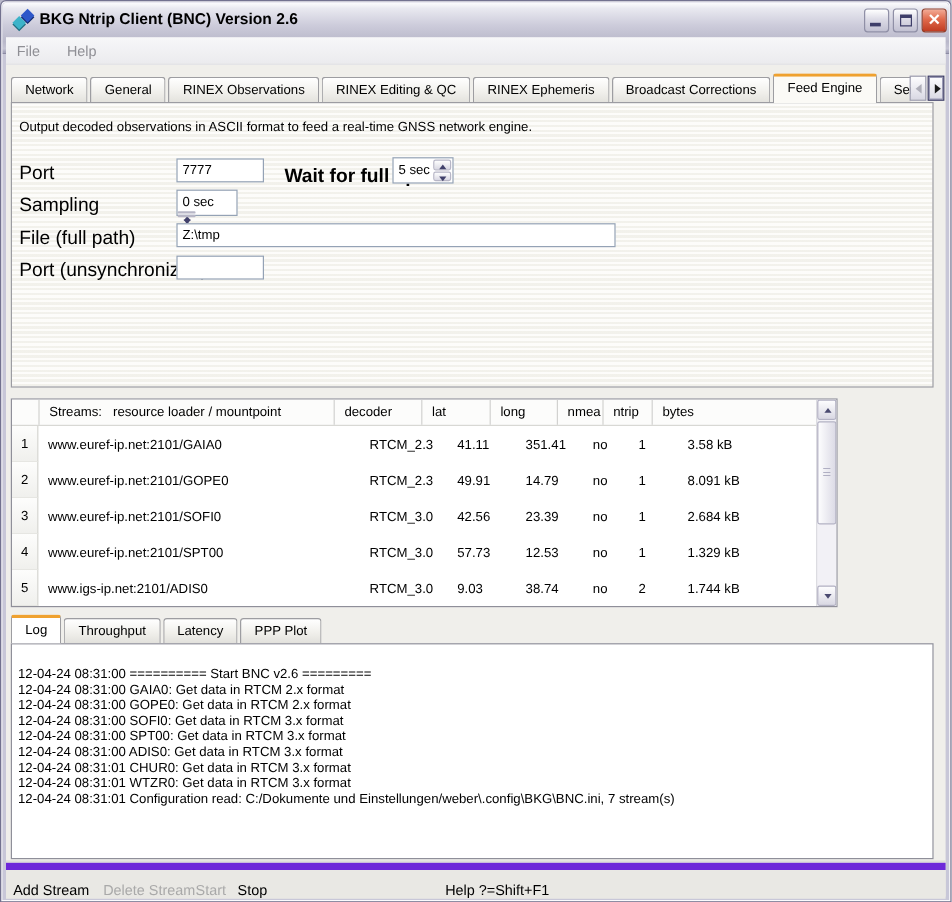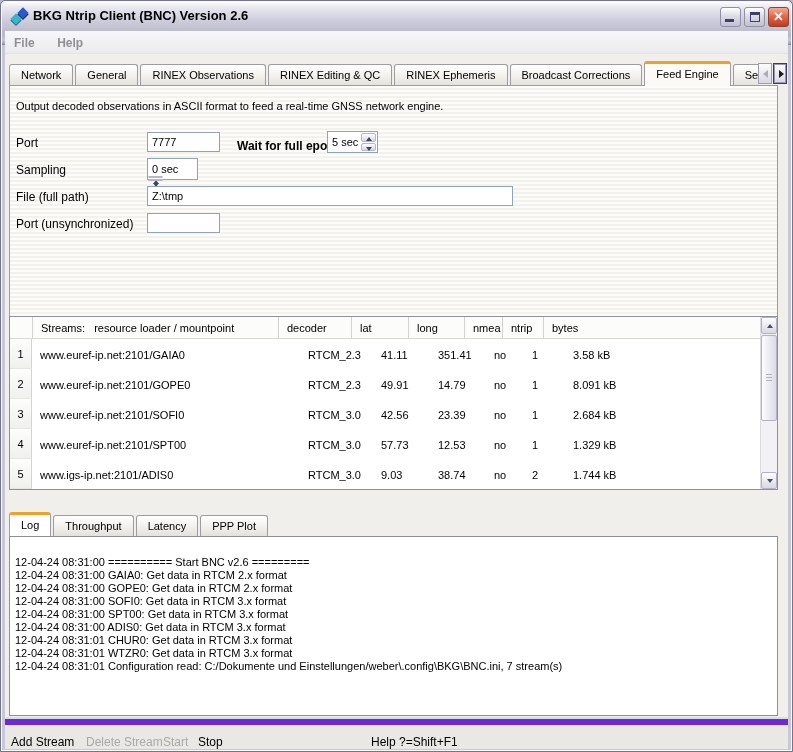--- a/index.html
+++ b/index.html
@@ -26,21 +26,21 @@
   .btn-min, .btn-max { background:linear-gradient(180deg,#ffffff,#dcdbe6 45%,#c2c1d2); }
   .btn-min { left:718px; } .btn-max { left:742px; }
   .btn-close { left:766px; background:linear-gradient(180deg,#f2ab96,#e06a4c 45%,#c03c22); border-color:#93402c;
                color:#fff; font-size:13px; font-weight:bold; text-align:center; line-height:18px; }
   .glyph-min { position:absolute; left:4px; bottom:4px; width:9px; height:3px; background:#3e3e69; }
   .glyph-max { position:absolute; left:5px; top:4px; width:10px; height:10px; border:1px solid #3e3e69; border-top-width:3px; }
 
   
   .menubar { position:absolute; top:30px; left:4px; right:4px; height:23px;
              background:linear-gradient(180deg,#f7f7f9,#ebebee); border-bottom:1px solid #e2e1e6; }
-  .menu-item { display:inline-block; padding:5px 9px 0 9px; font-size:12px; color:#8f8f95;font-weight:bold; }
+  .menu-item { display:inline-block; padding:5px 9px 0 9px; font-size:12px; color:#8f8f95; }
 
   
   .tabbar { position:absolute; top:60px; left:8px; width:750px; height:25px;
             display:flex; align-items:flex-end; overflow:hidden; }
   .tab { flex:0 0 auto; height:22px; padding:4px 11px 0 11px; margin-right:2px; font-size:11px; color:#000;
          background:linear-gradient(180deg,#ffffff,#f1f0ec 55%,#e2e1dc);
          border:1px solid #9d9da1; border-bottom:none; border-radius:3px 3px 0 0; white-space:nowrap; }
   .tab.selected { height:25px; padding-top:4px; background:#fbfaf6; border-top:3px solid #efa12f;
                   position:relative; z-index:2; }
   .tab-scroll { position:absolute; top:62px; left:757px; width:29px; height:21px; display:flex; }
@@ -49,37 +49,37 @@
   .tsbtn.next { border:1px solid #3b3b66; box-shadow:inset 0 0 0 1px #9a9ab5; margin-left:1px; }
   .arr-left { position:absolute; top:6px; left:4px; width:0; height:0;
               border-top:4px solid transparent; border-bottom:4px solid transparent; border-right:5px solid #aeaeb8; }
   .arr-right { position:absolute; top:6px; left:5px; width:0; height:0;
                border-top:4px solid transparent; border-bottom:4px solid transparent; border-left:5px solid #1a1a1a; }
 
   
   .main-panel { position:absolute; top:84px; left:8px; width:769px; height:238px;
                 background:#faf9f5; border:1px solid #9c9ca2;
                 background-image:repeating-linear-gradient(180deg, rgba(255,255,255,.55) 0 2px, rgba(236,235,228,.55) 2px 4px); }
-  .form-label { position:absolute; font-size:12px; color:#000; white-space:nowrap; }
+  .form-label { position:absolute; font-size:16px; color:#000; white-space:nowrap; }
   .desc { position:absolute; left:6px; top:14px; font-size:11px; color:#000; }
   .txt { position:absolute; height:20px; border:1px solid #94a2b5; background:#fff; color:#000;
          font:11px "Liberation Sans",sans-serif; padding:2px 4px; }
   .spin { position:absolute; height:22px; border:1px solid #94a2b5; background:#fff; display:flex; }
   .spin .val { flex:1; font-size:11px; padding:4px 2px 0 4px; color:#000; }
   .spin .btns { width:16px; display:flex; flex-direction:column; }
   .spin .sb { flex:1; background:linear-gradient(180deg,#fefefe,#d9d8e3); border:1px solid #b7b6c6;
               border-radius:2px; margin:1px 1px 0 0; position:relative; }
   .spin .sb + .sb { margin-top:1px; margin-bottom:1px; }
   .tri-up { position:absolute; left:4px; top:3px; width:0; height:0;
             border-left:3px solid transparent; border-right:3px solid transparent; border-bottom:4px solid #41416b; }
   .tri-dn { position:absolute; left:4px; top:3px; width:0; height:0;
             border-left:3px solid transparent; border-right:3px solid transparent; border-top:4px solid #41416b; }
 
   
-  .streams-panel { position:absolute; top:315px; left:8px; width:769px; height:174px;
+  .streams-panel { position:absolute; top:331px; left:8px; width:689px; height:174px;
                    border:1px solid #8f8f99; background:#fff; overflow:hidden; }
   .sheader { position:absolute; top:0; left:0; right:17px; height:22px; background:#fcfcfb;
              border-bottom:1px solid #d8d8d4; display:flex; }
   .hcell { font-size:11px; color:#000; padding:5px 0 0 8px; white-space:pre; overflow:hidden; }
   .hcell + .hcell { border-left:1px solid #d2d2d0; }
   .srow { position:absolute; left:0; right:17px; height:30px; display:flex; }
   .rownum { width:22px; flex:0 0 22px; background:linear-gradient(180deg,#fdfdfc,#f0f0ed);
             border-right:1px solid #d5d5d0; border-bottom:1px solid #e6e6e2;
             font-size:11px; text-align:center; padding-top:9px; color:#000; }
   .dcell { font-size:11px; color:#000; padding:10px 0 0 8px; white-space:nowrap; overflow:hidden; }

